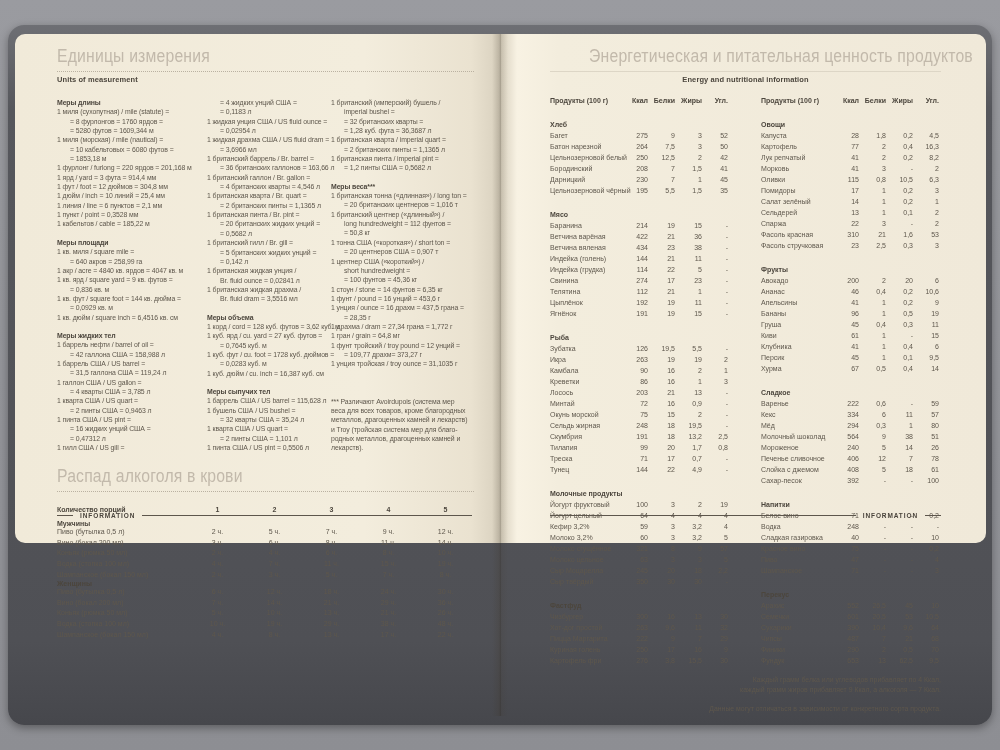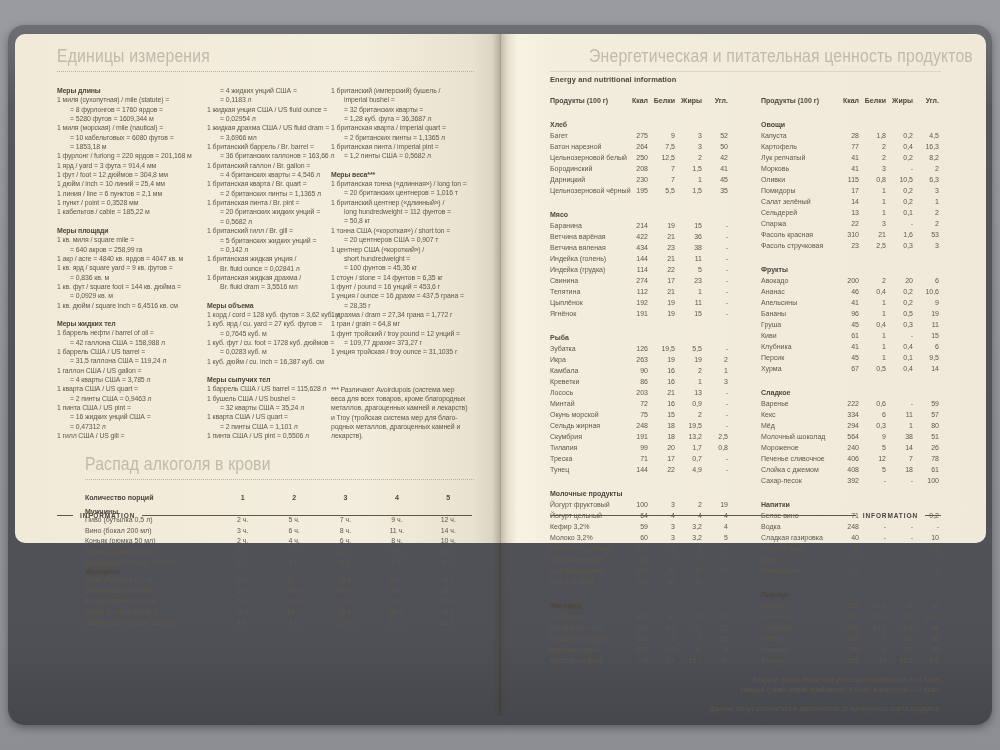--- a/index.html
+++ b/index.html
@@ -31,35 +31,35 @@
   .page.right .content{padding:12px 45px 12px 50px;}
 
   .pg-title{
     font-size:17.5px;font-weight:400;color:#c2b9ab;letter-spacing:.2px;
     transform:scaleX(.9);transform-origin:left top;white-space:nowrap;
   }
   .page.right .pg-title{transform-origin:right top;text-align:right;}
   .rule{border-top:1px dotted #bab1a1;margin:4px 0 3px;}
   .page.right .rule{border-top:1px solid #ddd6c6;}
   .subtitle{font-size:7.5px;font-weight:bold;color:#4c463d;letter-spacing:.1px;}
-  .page.right .subtitle{text-align:left;}
+  .page.right .subtitle{text-align:center;}
 
   
   .units-grid{
     display:grid;grid-template-columns:150px 124px 1fr;
     margin-top:14px;font-size:6.9px;line-height:9.35px;letter-spacing:-.1px;
   }
   .ublock{margin-bottom:9px;}
   .ublock.gap{margin-top:28px;}
   .uhead{font-weight:bold;color:#4c463d;}
   .uline{white-space:nowrap;}
   .uline.ind{padding-left:13px;}
 
   
-  .alc-wrap{margin-top:4px;margin-left:28px;}
+  .alc-wrap{margin-top:4px;}
   .alc-table{margin-top:13px;font-size:7px;}
   .alc-row{display:grid;grid-template-columns:132px repeat(5,1fr);line-height:10.6px;}
   .alc-row .num{text-align:center;}
   .alc-header{font-weight:bold;color:#4c463d;margin-bottom:5px;}
   .alc-group{font-weight:bold;color:#4c463d;}
 
   
   .food-tables{display:flex;gap:33px;margin-top:11px;font-size:7px;line-height:11px;}
   .half{width:178px;flex:none;}
   .frow{display:grid;grid-template-columns:72px 26px 27px 27px 26px;}
@@ -85,20 +85,21 @@
 </style>
 </head>
 <body>
 
 <div class="cover"></div>
 
 <div class="page left">
   <div class="content">
     <div class="pg-title">Единицы измерения</div>
     <div class="rule"></div>
+    <div class="subtitle">Units of measurement</div>
     <div class="units-grid">
         <div class="ucol">
           <div class="ublock">
             <div class="uhead">Меры длины</div>
             <div class="uline">1 миля (сухопутная) / mile (statute) =</div>
             <div class="uline ind">= 8 фурлонгов = 1760 ярдов =</div>
             <div class="uline ind">= 5280 футов = 1609,344 м</div>
             <div class="uline">1 миля (морская) / mile (nautical) =</div>
             <div class="uline ind">= 10 кабельтовых = 6080 футов =</div>
             <div class="uline ind">= 1853,18 м</div>

